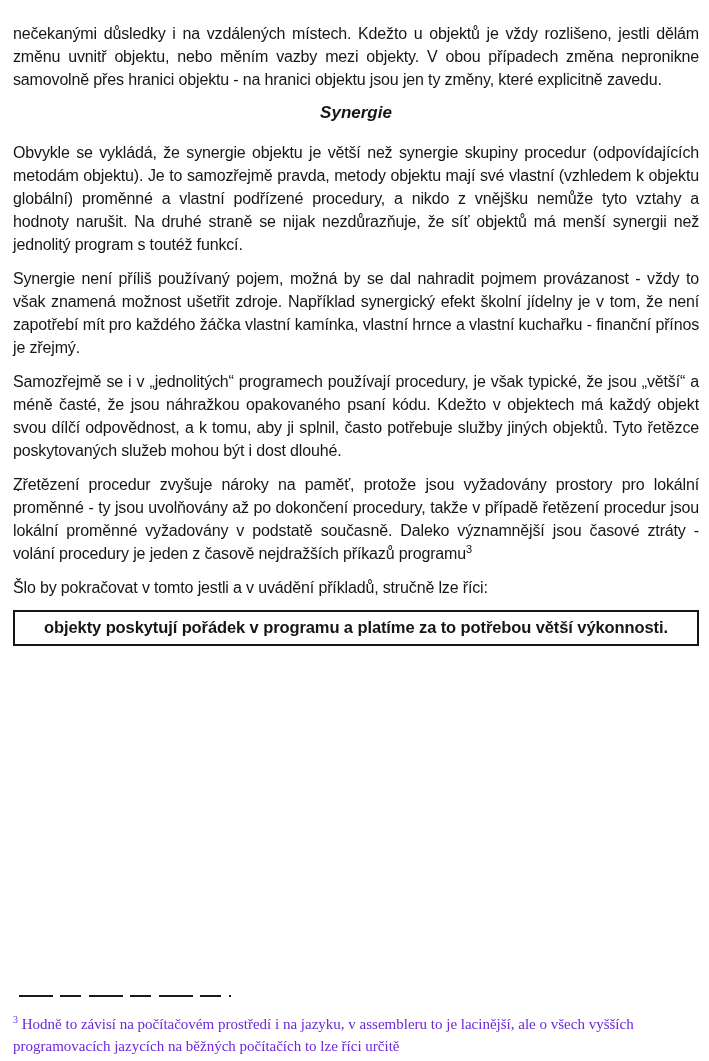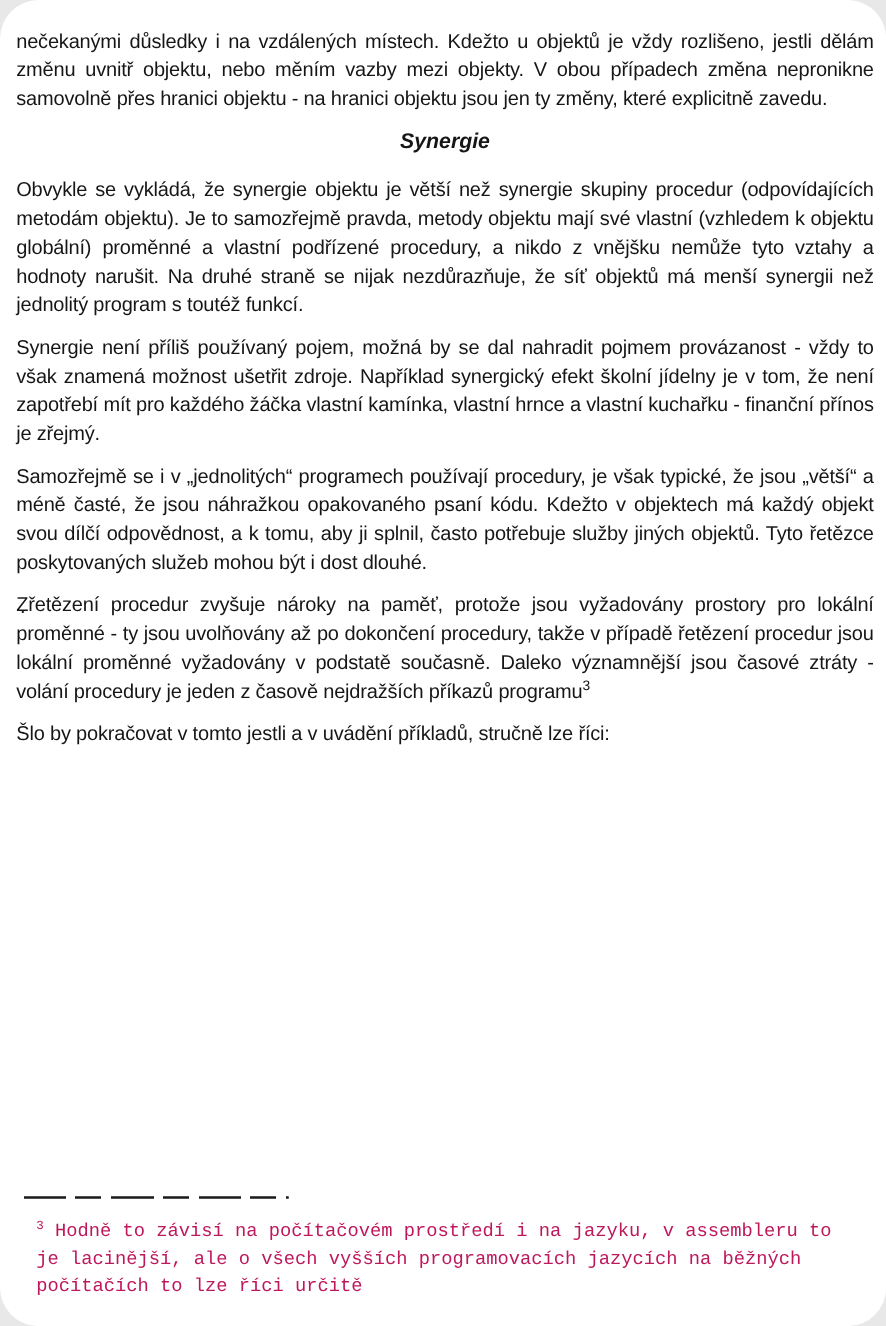--- a/index.html
+++ b/index.html
@@ -5,21 +5,20 @@
   html, body { margin: 0; padding: 0; background: #e8e8e8; }
   .page {
     position: relative;
     width: 709px;
     height: 1061px;
     margin: 0 auto;
     background: #ffffff;
     color: #161616;
     font-family: "Liberation Sans", sans-serif;
     overflow: hidden;
-    border-radius: 31px;
   }
   .content {
     position: absolute;
     left: 13px;
     right: 10px;
     top: 22px;
   }
   .para {
     margin: 0 0 11px 0;
     font-size: 16px;
@@ -69,25 +68,25 @@
     width: 212px;
     height: 2px;
     margin: 0 0 16px 6px;
     background: repeating-linear-gradient(90deg,
       #1a1a1a 0px, #1a1a1a 34px,
       transparent 34px, transparent 41px,
       #1a1a1a 41px, #1a1a1a 62px,
       transparent 62px, transparent 70px);
   }
   .footnote-text {
-    font-family: Liberation Mono, monospace;
+    font-family: Liberation Serif, serif;
     font-size: 15px;
     line-height: 22px;
-    color: #be185d;
-    margin: 16px;
+    color: #6d28d9;
+    margin: 0;
   }
   .footnote-text sup {
     font-size: 10px;
     vertical-align: super;
     line-height: 0;
   }
 </style>
 </head>
 <body>
 
@@ -102,20 +101,23 @@
 
     <p class="para">Synergie není příliš používaný pojem, možná by se dal nahradit pojmem provázanost - vždy to však znamená možnost ušetřit zdroje. Například synergický efekt školní jídelny je v tom, že není zapotřebí mít pro každého žáčka vlastní kamínka, vlastní hrnce a vlastní kuchařku - finanční přínos je zřejmý.</p>
 
 
     <p class="para">Samozřejmě se i v „jednolitých“ programech používají procedury, je však typické, že jsou „větší“ a méně časté, že jsou náhražkou opakovaného psaní kódu. Kdežto v objektech má každý objekt svou dílčí odpovědnost, a k tomu, aby ji splnil, často potřebuje služby jiných objektů. Tyto řetězce poskytovaných služeb mohou být i dost dlouhé.</p>
 
     <p class="para"><span>Zřetězení procedur zvyšuje nároky na paměť, protože jsou vyžadovány prostory pro lokální proměnné - ty jsou uvolňovány až po dokončení procedury, takže v případě řetězení procedur jsou lokální proměnné vyžadovány v podstatě současně. Daleko významnější jsou časové ztráty - volání procedury je jeden z časově nejdražších příkazů programu</span><sup class="fn-ref">3</sup></p>
 
     <p class="para">Šlo by pokračovat v tomto jestli a v uvádění příkladů, stručně lze říci:</p>
 
+    <div class="statement-box">
+      <span>objekty poskytují pořádek v programu a platíme za to potřebou větší výkonnosti.</span>
+    </div>
 
   </div>
 
   <span class="artifact-dot">.</span>
 
   <div class="footnote-area">
     <div class="footnote-rule"></div>
     <p class="footnote-text"><sup>3</sup> <span>Hodně to závisí na počítačovém prostředí i na jazyku, v assembleru to je lacinější, ale o všech vyšších programovacích jazycích na běžných počítačích to lze říci určitě</span></p>
   </div>
 </div>

